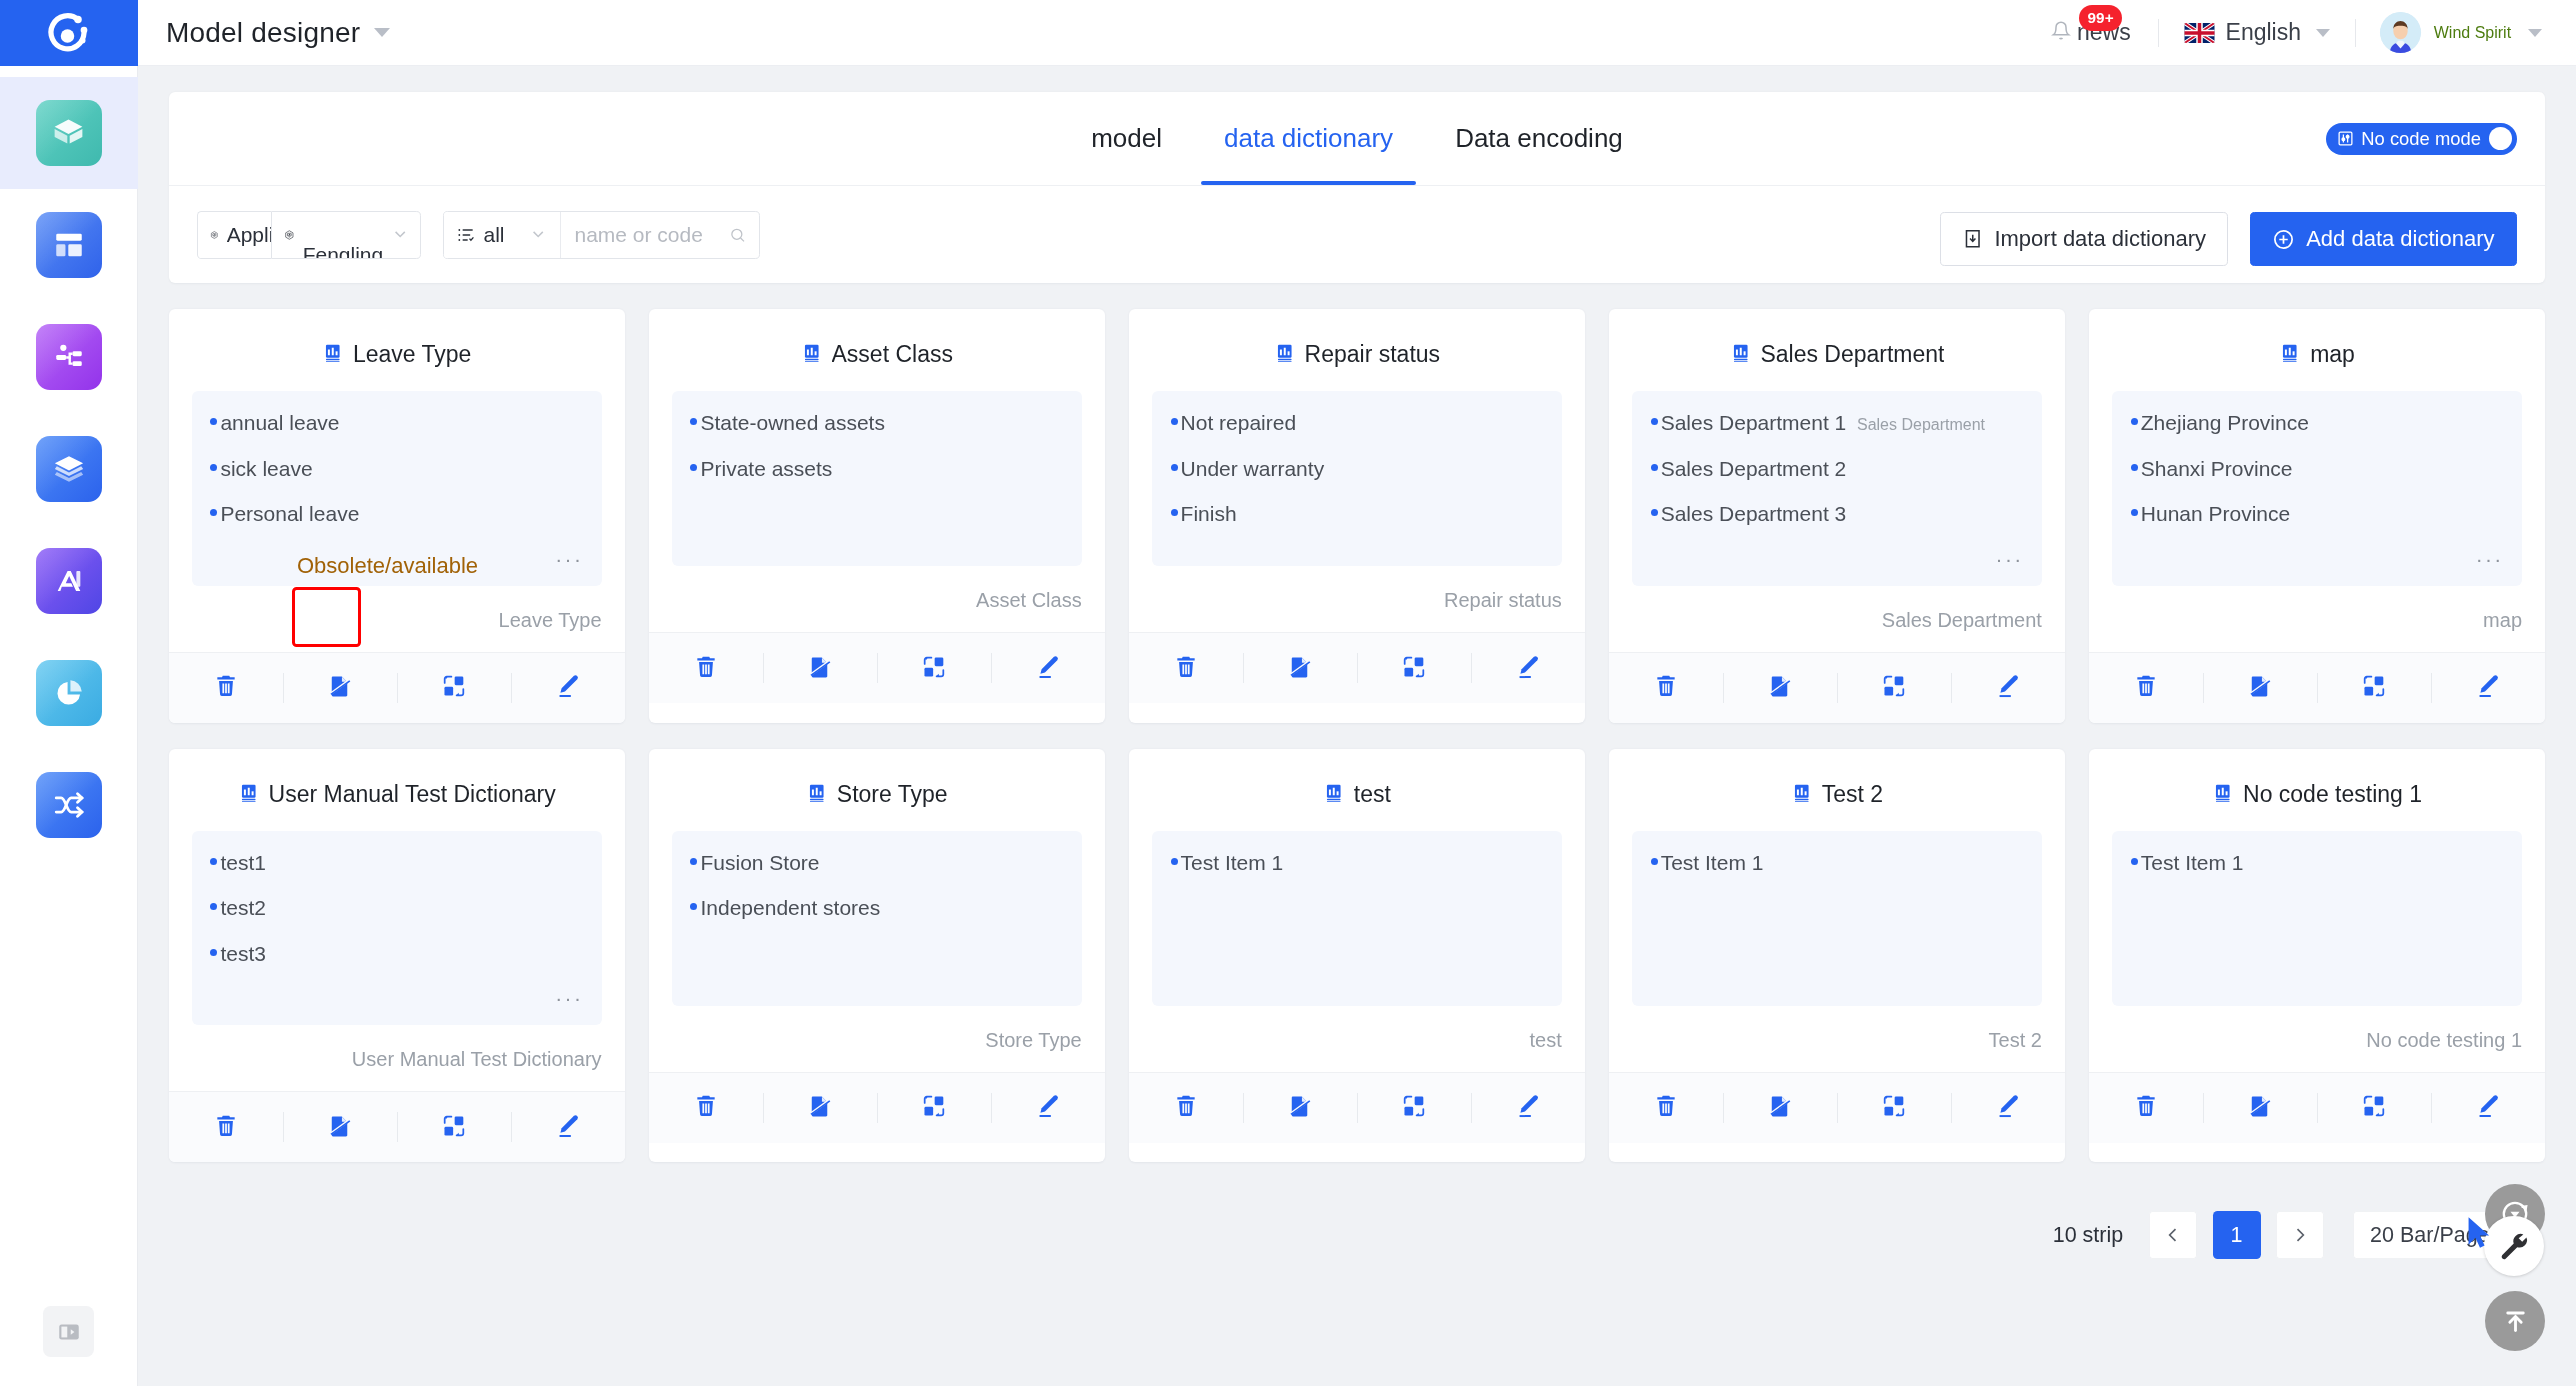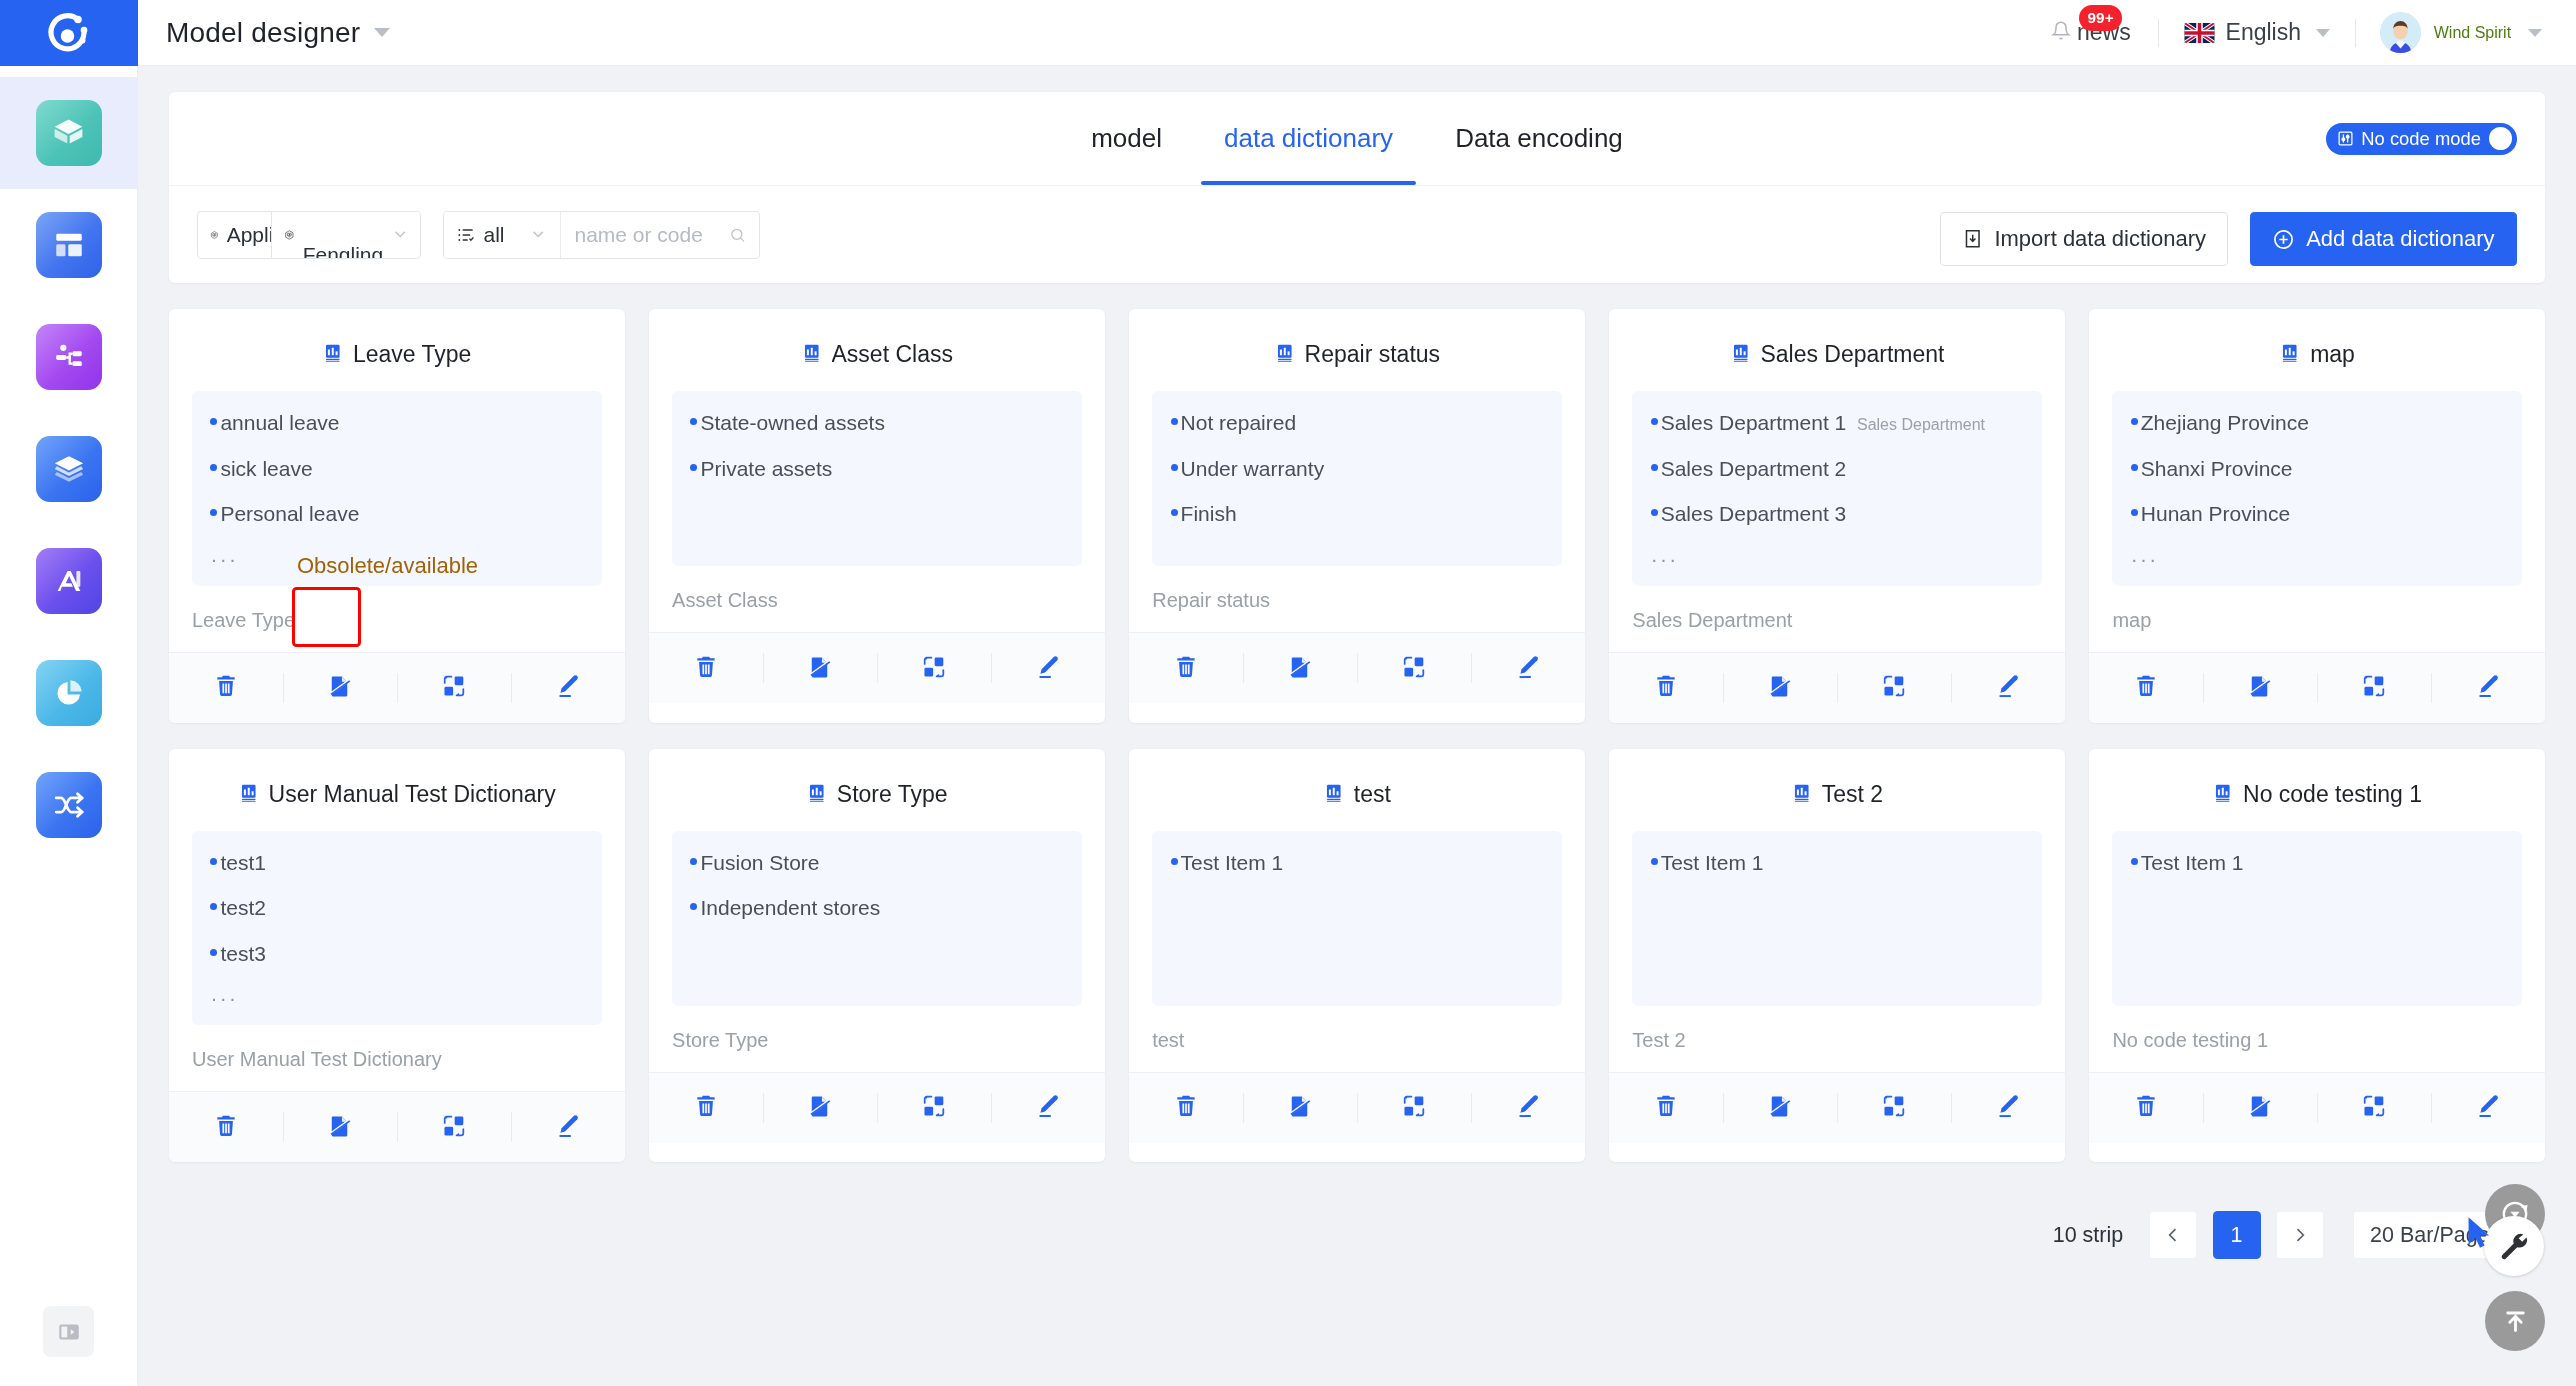--- a/index.html
+++ b/index.html
@@ -142,21 +142,21 @@
   }
   .btn-default { background: #fff; border: 0.8px solid #dcdfe6; color: #2b3039; }
   .btn-primary { background: #2563f0; border: 0.8px solid #2563f0; color: #fff; }
 
   
   .grid {
     margin-top: 26px; display: grid; grid-template-columns: repeat(5, 1fr); gap: 26px 24.5px;
   }
   .card {
     background: #fff; border-radius: 6.1px; box-shadow: 0 0.8px 2.3px rgba(20,30,60,.06);
-    display: flex; flex-direction: column; overflow: hidden; position: relative;
+    display: flex; flex-direction: column; overflow: hidden; position: relative; text-align: right;
   }
   .card-head {
     display: flex; align-items: center; justify-content: center; gap: 9.2px;
     padding: 32px 14px 23px 14px;
   }
   .card-title { font-size: 23px; color: #1f2329; white-space: nowrap; overflow: hidden; text-overflow: ellipsis; }
   .card-items {
     margin: 0 23px; background: #f4f7fd; border-radius: 6.1px;
     padding: 20px 18.4px 17px 18.4px; min-height: 175px;
   }

